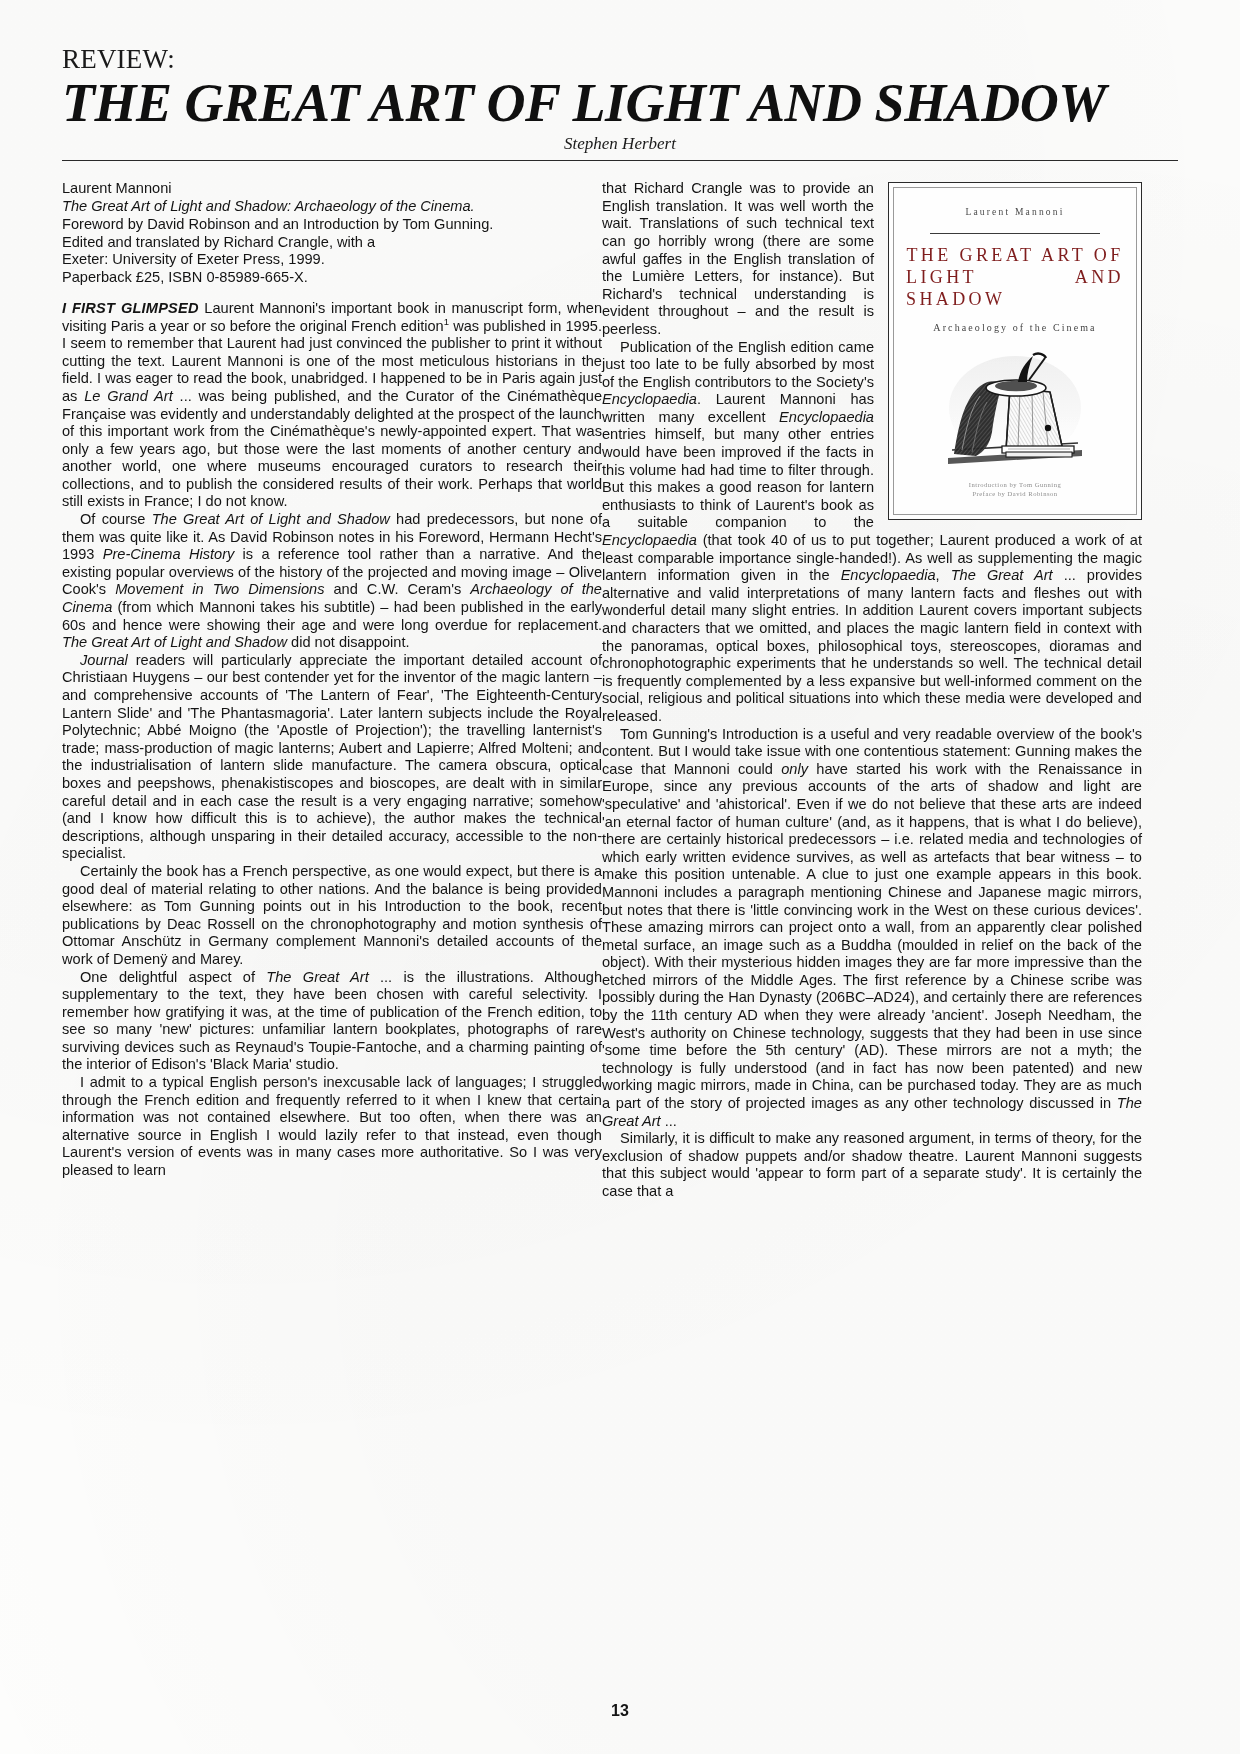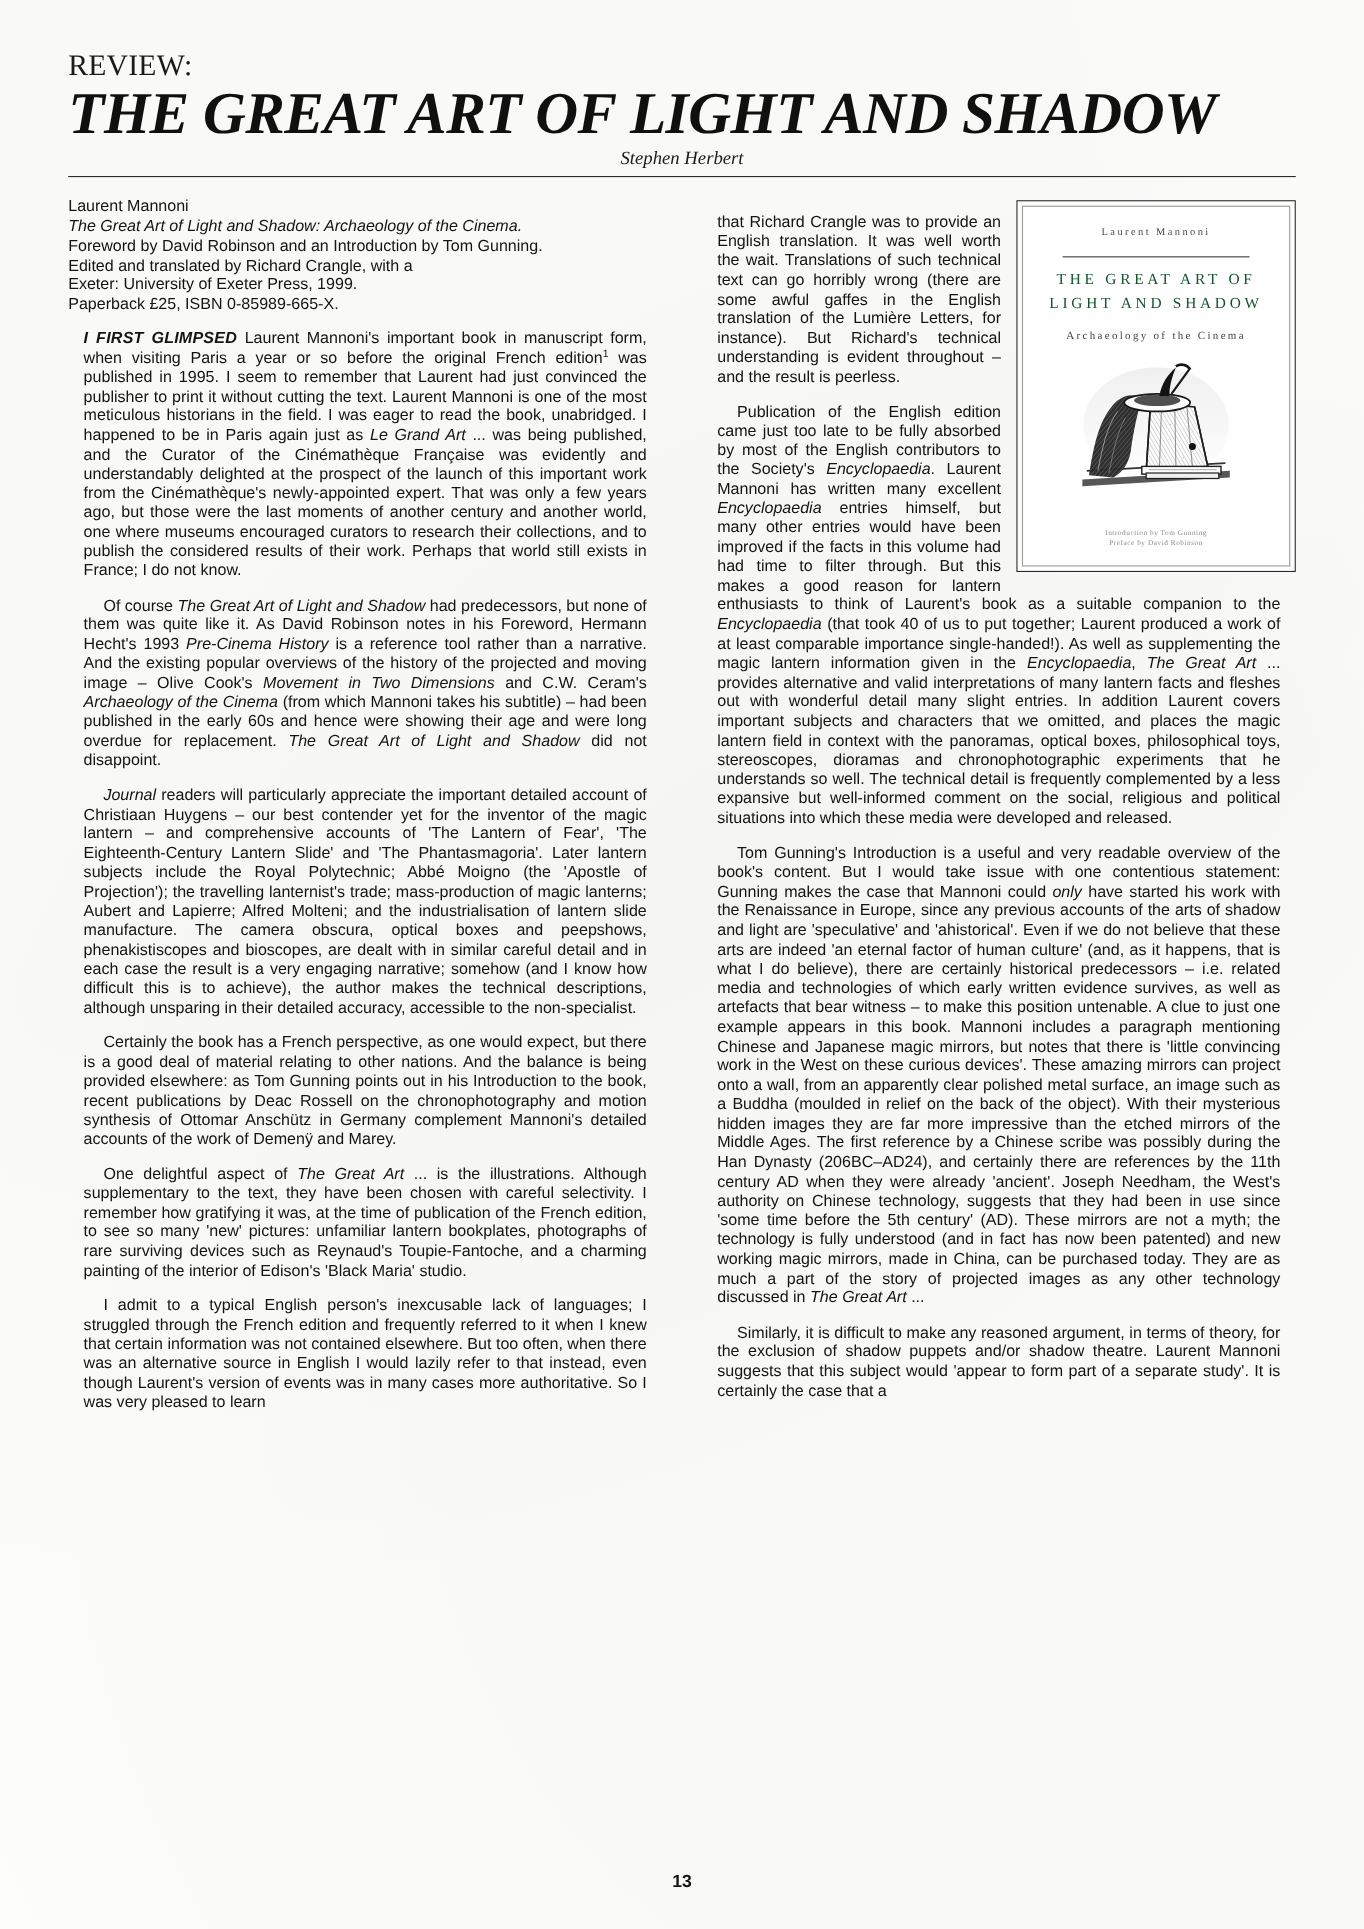--- a/index.html
+++ b/index.html
@@ -69,33 +69,32 @@
   .rule {
     border: 0;
     border-top: 1.6px solid #2a2a2a;
     margin: 6px 0 0 0;
   }
 
   
   .columns {
     margin-top: 19px;
     display: flex;
-    gap: 36px;
   }
   .col {
     width: 540px;
     font-size: 14.6px;
     line-height: 17.6px;
     text-align: justify;
     color: #141414;
   }
   .col.right { position: relative; }
 
   p.para {
-    margin: 14px;
+    margin: 0;
     text-indent: 18px;
   }
   p.para.noindent { text-indent: 0; }
   p.gap { margin-top: 13px; }
 
   .bib {
     margin: 0;
     text-indent: 0;
     text-align: left;
     line-height: 17.8px;
@@ -144,25 +143,24 @@
     color: #4a4a4a;
     text-align: center;
   }
   .cv-hr {
     width: 78%;
     border-top: 1.3px solid #3a3a3a;
     margin: 11px 0 10px 0;
   }
   .cv-title {
     font-family: "Liberation Serif", serif;
-    font-size: 14px;
+    font-size: 18px;
     letter-spacing: 3.4px;
     line-height: 22px;
-    text-align: center;
-    color: #14532d;
+    color: #7f1d1d;
   }
   .cv-sub {
     font-family: "Liberation Serif", serif;
     font-size: 10px;
     letter-spacing: 2.1px;
     color: #444444;
     margin-top: 9px;
     text-align: center;
   }
 

